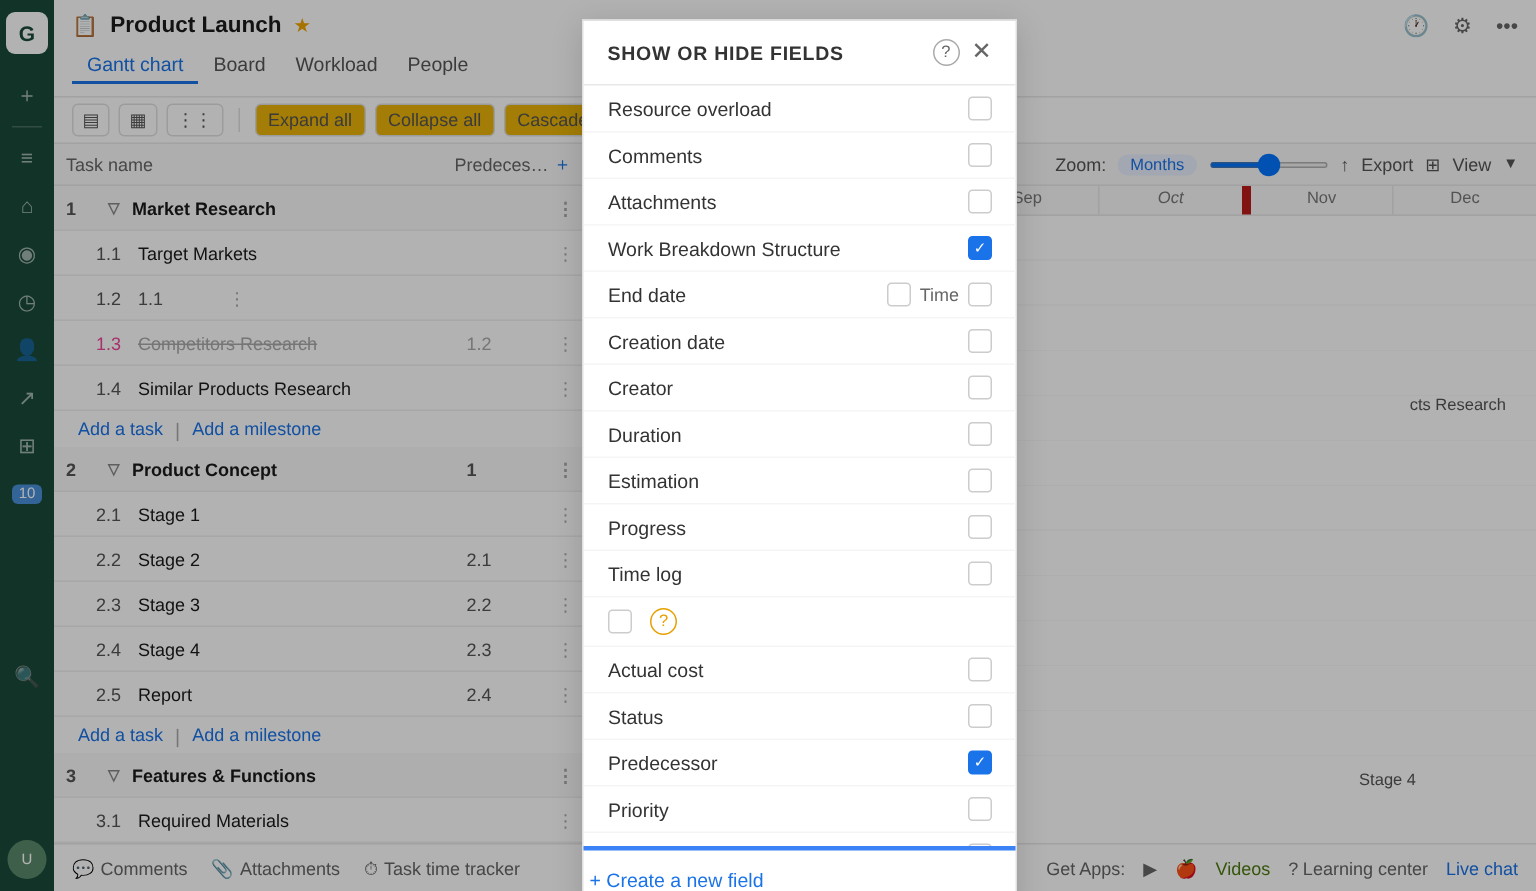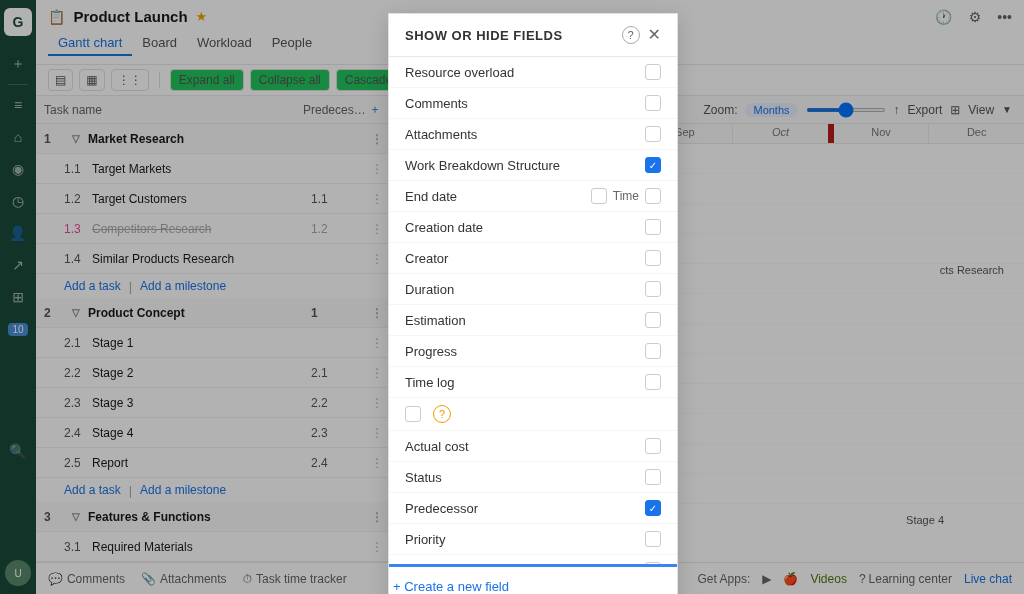--- a/index.html
+++ b/index.html
@@ -22,39 +22,39 @@
     
     .header { padding: 8px 12px; border-bottom: 1px solid #e8e8e8; }
     .header-top { display: flex; align-items: center; gap: 8px; margin-bottom: 6px; }
     .header-icon { font-size: 14px; color: #666; }
     .project-title { font-size: 15px; font-weight: 600; color: #1a1a1a; }
     .star-icon { color: #f0a500; font-size: 13px; }
     .header-nav { display: flex; gap: 0; }
     .nav-tab { padding: 4px 10px; font-size: 13px; color: #555; cursor: pointer; border-bottom: 2px solid transparent; }
     .nav-tab.active { color: #1a73e8; border-bottom-color: #1a73e8; font-weight: 500; }
     .toolbar { display: flex; align-items: center; gap: 6px; padding: 4px 0; }
-    .toolbar-btn { padding: 3px 8px; font-size: 12px; color: #555; background: #22c55e; border: 1px solid #e0e0e0; border-radius: 4px; cursor: pointer; }
+    .toolbar-btn { padding: 3px 8px; font-size: 12px; color: #555; background: #eab308; border: 1px solid #e0e0e0; border-radius: 4px; cursor: pointer; }
     .toolbar-icon-btn { padding: 3px 6px; font-size: 12px; color: #555; background: none; border: 1px solid #e0e0e0; border-radius: 4px; cursor: pointer; }
 
     
     .table-area { flex: 1; display: flex; overflow: hidden; }
     .task-table { width: 360px; flex-shrink: 0; border-right: 1px solid #e8e8e8; overflow-y: auto; }
     .table-header { display: flex; align-items: center; padding: 4px 8px; background: #f9f9f9; border-bottom: 1px solid #e8e8e8; font-size: 12px; color: #666; font-weight: 500; height: 28px; }
     .th-name { flex: 1; }
     .th-pred { width: 60px; }
     .th-add { width: 24px; text-align: center; color: #1a73e8; cursor: pointer; }
 
     .task-row { display: flex; align-items: center; padding: 0 8px; height: 30px; border-bottom: 1px solid #f0f0f0; }
     .task-num { width: 28px; font-size: 12px; color: #555; flex-shrink: 0; }
     .task-expand { width: 16px; font-size: 10px; color: #888; flex-shrink: 0; }
     .task-name { flex: 1; font-size: 12px; color: #1a1a1a; white-space: nowrap; overflow: hidden; text-overflow: ellipsis; }
     .task-name.strikethrough { color: #aaa; text-decoration: line-through; }
     .task-pred { width: 60px; font-size: 12px; color: #555; }
     .task-menu { width: 16px; font-size: 12px; color: #aaa; cursor: pointer; }
-    .add-row { display: flex; align-items: center; gap: 8px; padding: 4px 8px 4px 28px; height: 24px; }
+    .add-row { display: flex; align-items: center; gap: 8px; padding: 4px 8px 4px 16px; height: 24px; }
     .add-link { font-size: 12px; color: #1a73e8; cursor: pointer; }
     .add-sep { color: #aaa; }
     .group-row { background: #f9f9f9; font-weight: 600; }
 
     
     .gantt-area { flex: 1; overflow: hidden; background: #fff; position: relative; }
 
     
     .bottom-bar { height: 32px; background: #fff; border-top: 1px solid #e8e8e8; display: flex; align-items: center; justify-content: space-between; padding: 0 12px; font-size: 12px; color: #666; }
     .bottom-left { display: flex; align-items: center; gap: 16px; }
@@ -155,21 +155,20 @@
           <div class="task-menu">⋮</div>
         </div>
         <div class="task-row" style="padding-left:28px;">
           <div class="task-num">1.1</div>
           <div class="task-name">Target Markets</div>
           <div class="task-pred"></div>
           <div class="task-menu">⋮</div>
         </div>
         <div class="task-row" style="padding-left:28px;">
           <div class="task-num">1.2</div>
-          <div class="task-name">Target Customers</div>
           <div class="task-pred">1.1</div>
           <div class="task-menu">⋮</div>
         </div>
         <div class="task-row" style="padding-left:28px;">
           <div class="task-num" style="color:#ec4899;">1.3</div>
           <div class="task-name strikethrough">Competitors Research</div>
           <div class="task-pred" style="color:#aaa;">1.2</div>
           <div class="task-menu">⋮</div>
         </div>
         <div class="task-row" style="padding-left:28px;">

